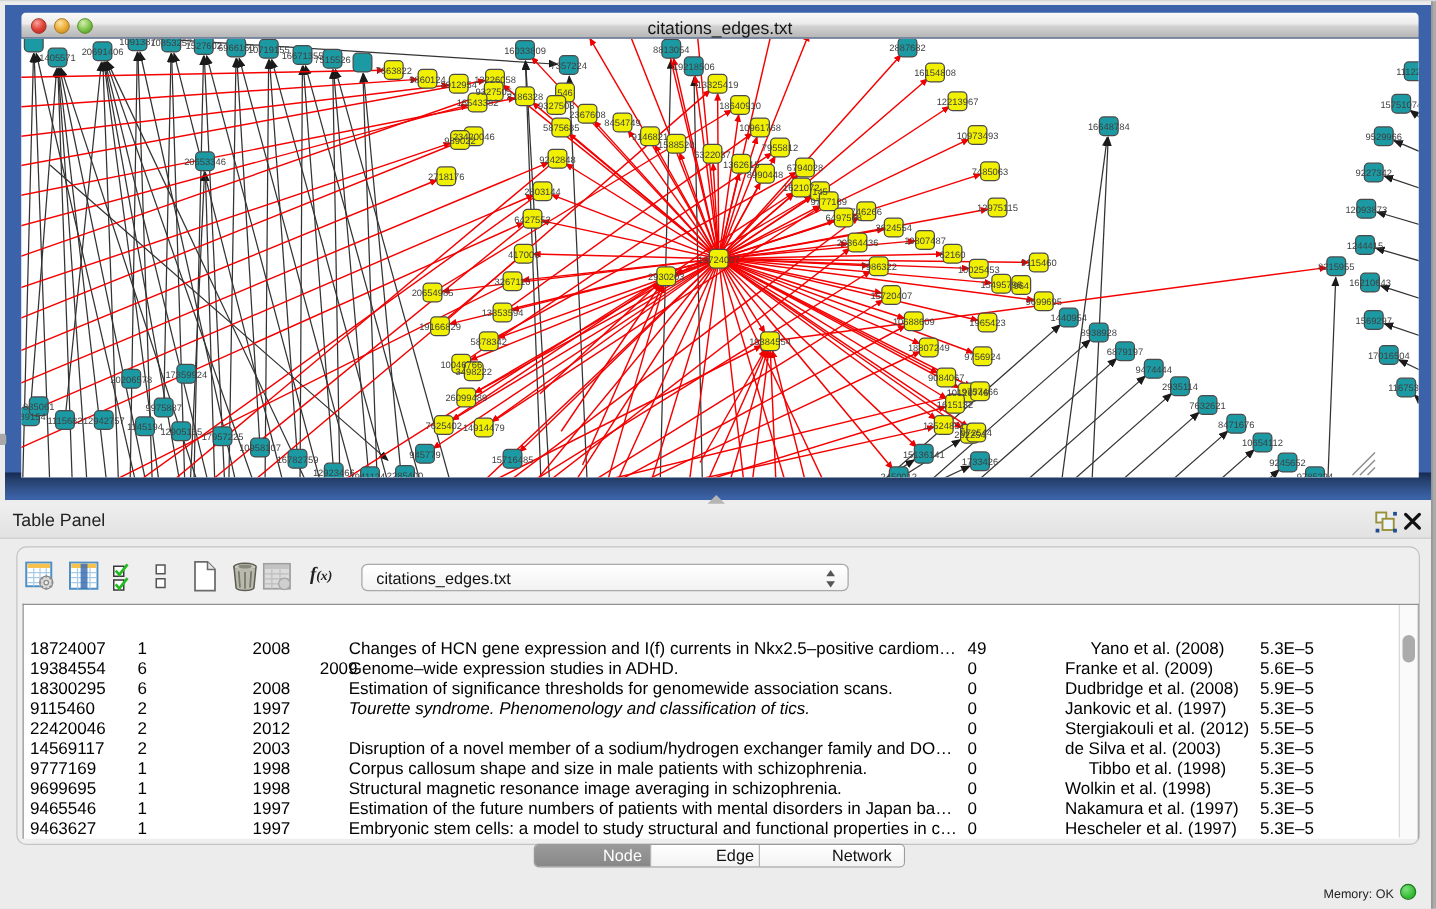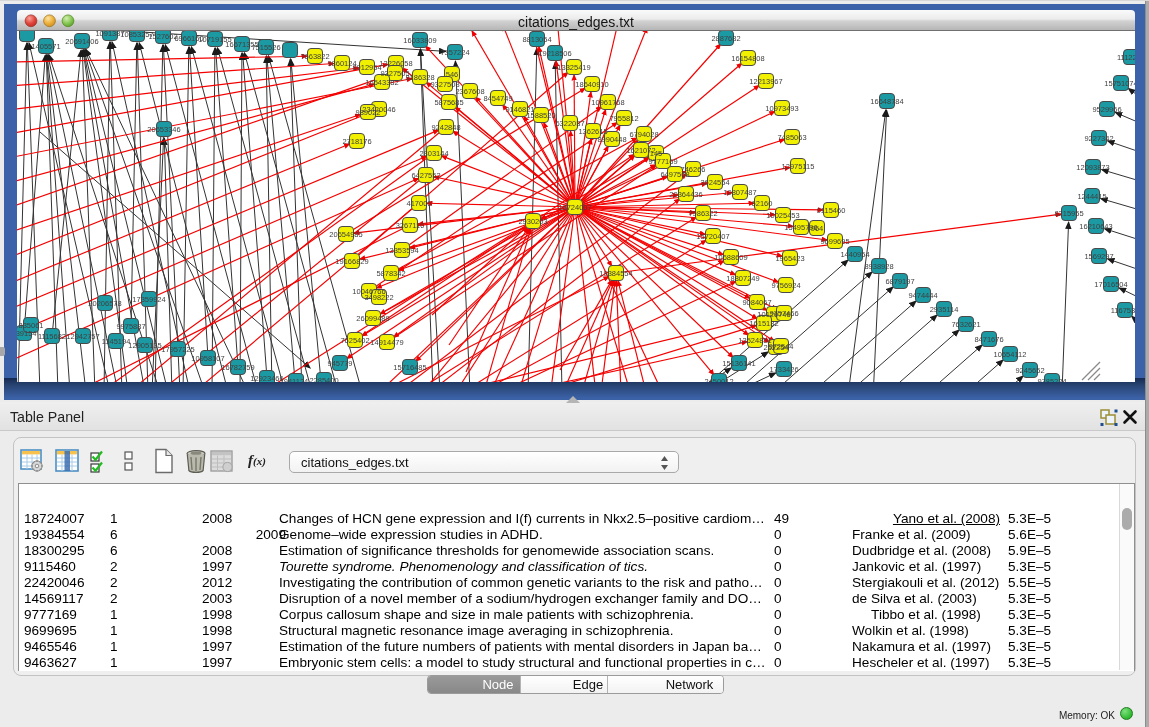--- a/index.html
+++ b/index.html
@@ -669,21 +669,21 @@
         <path d="M4.5,15 L8,10 L1,10 z" fill="#555"></path>
     </svg>
   </div>
   <div id="tableview">
 <div class="trow" style="top:27px;">
 <div class="tcell" style="left:0px;width:83px;text-align:left;padding-left:5px;">18724007</div>
 <div class="tcell" style="left:85px;width:94px;text-align:left;padding-left:6px;">1</div>
 <div class="tcell" style="left:181px;width:74px;text-align:left;padding-left:2px;">2008</div>
 <div class="tcell" style="left:257px;width:490px;text-align:left;padding-left:3px;">Changes of HCN gene expression and I(f) currents in Nkx2.5–positive cardiom…</div>
 <div class="tcell" style="left:749px;width:75px;text-align:left;padding-left:6px;">49</div>
-<div class="tcell" style="left:826px;width:155px;text-align:right;padding-left:7px;text-decoration:underline;">Yano et al. (2008)</div>
+<div class="tcell" style="left:826px;width:155px;text-align:center;padding-left:7px;">Yano et al. (2008)</div>
 <div class="tcell" style="left:983px;width:88px;text-align:left;padding-left:6px;">5.3E–5</div>
 </div>
 <div class="trow" style="top:43px;">
 <div class="tcell" style="left:0px;width:83px;text-align:left;padding-left:5px;">19384554</div>
 <div class="tcell" style="left:85px;width:94px;text-align:left;padding-left:6px;">6</div>
 <div class="tcell" style="left:193px;width:74px;text-align:right;padding-left:2px;">2009</div>
 <div class="tcell" style="left:257px;width:490px;text-align:left;padding-left:3px;">Genome–wide expression studies in ADHD.</div>
 <div class="tcell" style="left:749px;width:75px;text-align:left;padding-left:6px;">0</div>
 <div class="tcell" style="left:826px;width:155px;text-align:left;padding-left:7px;">Franke et al. (2009)</div>
 <div class="tcell" style="left:983px;width:88px;text-align:left;padding-left:6px;">5.6E–5</div>
@@ -703,21 +703,20 @@
 <div class="tcell" style="left:181px;width:74px;text-align:left;padding-left:2px;">1997</div>
 <div class="tcell" style="left:257px;width:490px;text-align:left;padding-left:3px;font-style:italic;">Tourette syndrome. Phenomenology and classification of tics.</div>
 <div class="tcell" style="left:749px;width:75px;text-align:left;padding-left:6px;">0</div>
 <div class="tcell" style="left:826px;width:155px;text-align:left;padding-left:7px;">Jankovic et al. (1997)</div>
 <div class="tcell" style="left:983px;width:88px;text-align:left;padding-left:6px;">5.3E–5</div>
 </div>
 <div class="trow" style="top:91px;">
 <div class="tcell" style="left:0px;width:83px;text-align:left;padding-left:5px;">22420046</div>
 <div class="tcell" style="left:85px;width:94px;text-align:left;padding-left:6px;">2</div>
 <div class="tcell" style="left:181px;width:74px;text-align:left;padding-left:2px;">2012</div>
-<div class="tcell" style="left:257px;width:490px;text-align:left;padding-left:3px;">Investigating the contribution of common genetic variants to the risk and patho…</div>
 <div class="tcell" style="left:749px;width:75px;text-align:left;padding-left:6px;">0</div>
 <div class="tcell" style="left:826px;width:155px;text-align:left;padding-left:7px;">Stergiakouli et al. (2012)</div>
 <div class="tcell" style="left:983px;width:88px;text-align:left;padding-left:6px;">5.5E–5</div>
 </div>
 <div class="trow" style="top:107px;">
 <div class="tcell" style="left:0px;width:83px;text-align:left;padding-left:5px;">14569117</div>
 <div class="tcell" style="left:85px;width:94px;text-align:left;padding-left:6px;">2</div>
 <div class="tcell" style="left:181px;width:74px;text-align:left;padding-left:2px;">2003</div>
 <div class="tcell" style="left:257px;width:490px;text-align:left;padding-left:3px;">Disruption of a novel member of a sodium/hydrogen exchanger family and DO…</div>
 <div class="tcell" style="left:749px;width:75px;text-align:left;padding-left:6px;">0</div>

